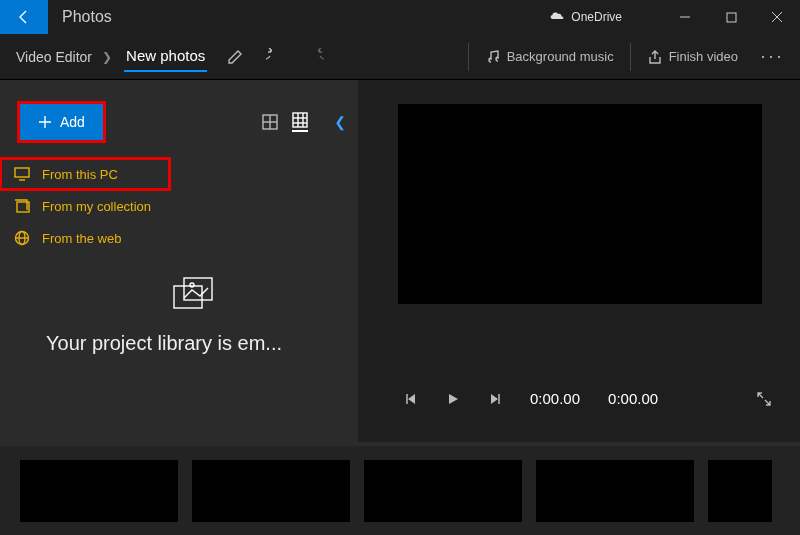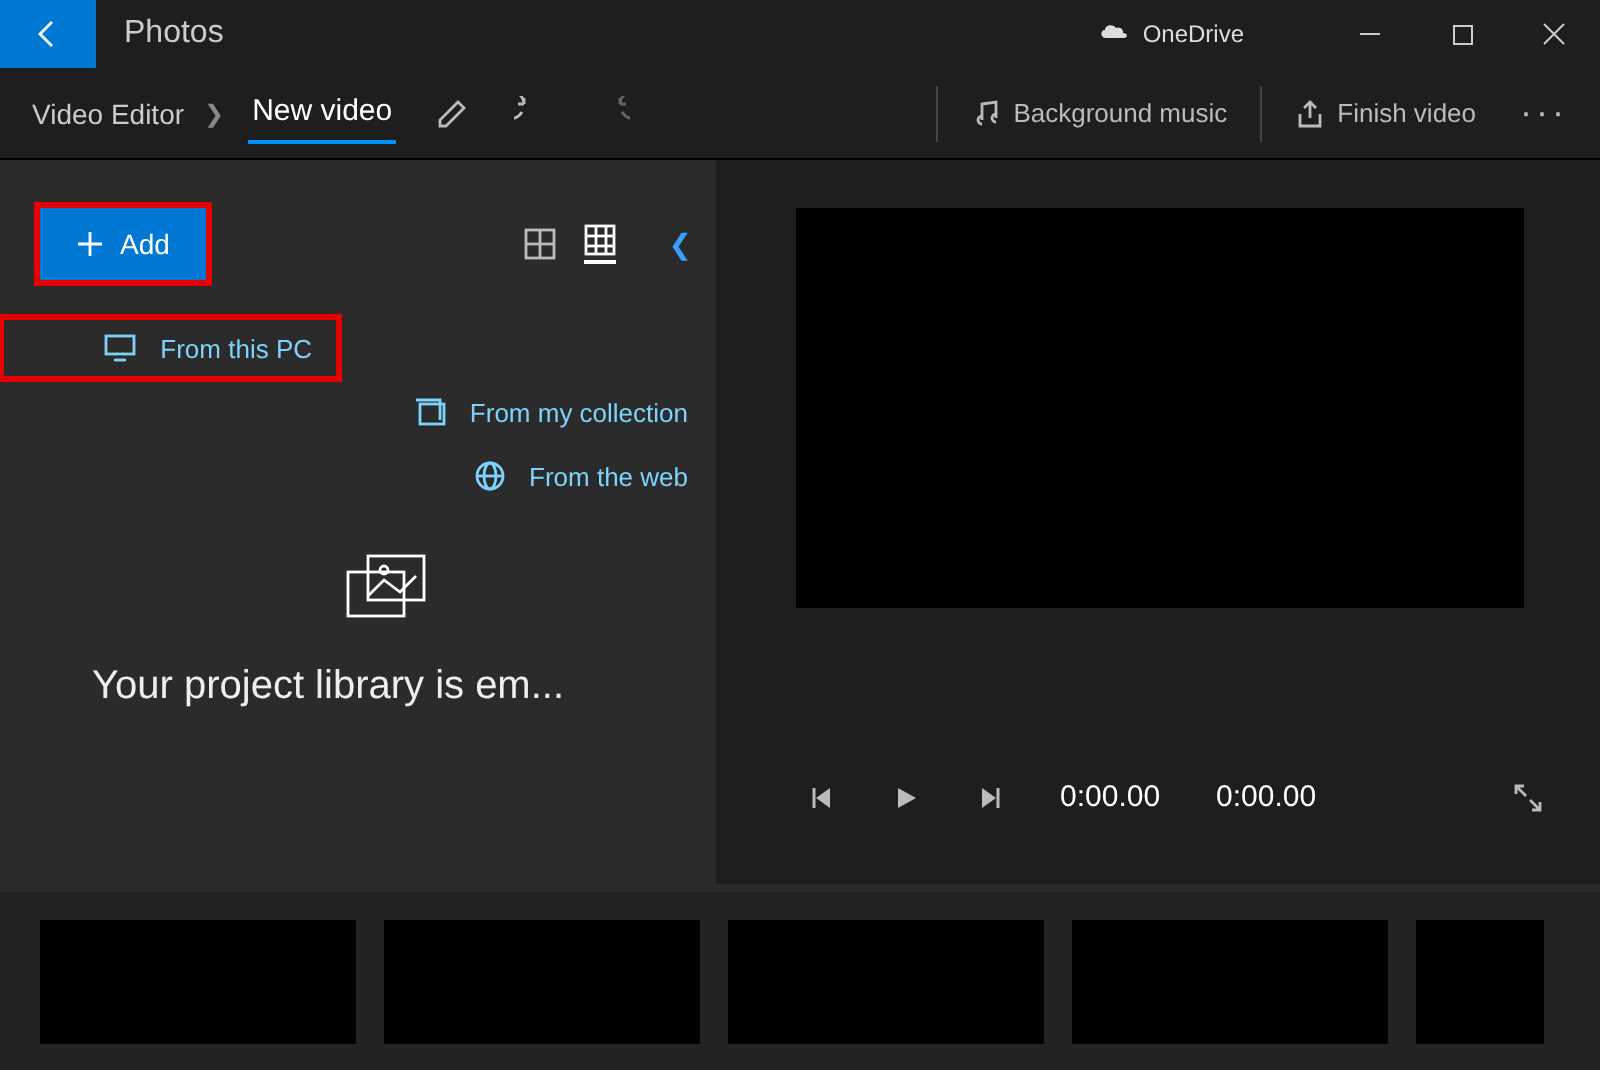--- a/index.html
+++ b/index.html
@@ -28,21 +28,21 @@
   .main { display: flex; height: 362px; }
   .left-pane { width: 358px; background: #2b2b2b; position: relative; padding-top: 24px; }
   .add-row { display: flex; align-items: center; padding: 0 12px 0 20px; }
   .add-btn { display: flex; align-items: center; gap: 8px; background: #0078d4; height: 36px; padding: 0 18px; font-size: 14px; }
   .highlight-red { outline: 3px solid #e60000; }
   .view-btns { margin-left: auto; display: flex; gap: 14px; align-items: center; color: #bbb; }
   .collapse-arrow { color: #3aa0ff; margin-left: 12px; font-size: 14px; }
 
   
   .menu { position: absolute; left: 0; top: 78px; width: 358px; background: #2b2b2b; }
-  .menu-row { display: flex; align-items: center; gap: 12px; height: 32px; padding: 0 14px; font-size: 13px; color: #7dd3fc; justify-content: flex-end; }
+  .menu-row { display: flex; align-items: center; gap: 12px; height: 32px; padding: 0 14px; font-size: 13px; color: #eab308; }
   .menu-row.hl { outline: 3px solid #e60000; outline-offset: -2px; width: 170px; }
 
   
   .empty { position: absolute; top: 192px; left: 46px; right: 16px; }
   .empty-icon { width:48px; height:48px; margin: 0 auto 12px; display:block; }
   .empty-title { font-size: 20px; color: #eee; white-space: nowrap; overflow: hidden; text-overflow: ellipsis; }
   .empty-sub { font-size: 13px; color: #bbb; white-space: nowrap; overflow: hidden; text-overflow: ellipsis; padding-top:2px;}
 
   
   .right-pane { flex: 1; padding: 24px 28px 0 40px; display: flex; flex-direction: column; }
@@ -91,21 +91,21 @@
       <svg width="12" height="12" viewBox="0 0 12 12">
           <path d="M1 1 L11 11 M11 1 L1 11" stroke="#ccc" stroke-width="1"></path>
         </svg>
     </div>
   </div>
 </div>
 
 <div class="toolbar">
   <span class="crumb">Video Editor</span>
   <span class="crumb-sep">❯</span>
-  <span class="active-tab">New video</span>
+  <span class="active-tab">New photos</span>
   <div class="tool-icon">
     <svg width="18" height="18" viewBox="0 0 18 18">
         <path class="ico" d="M3 15 L3 12 L12 3 L15 6 L6 15 Z"></path>
       </svg>
   </div>
   <div class="tool-icon">
     <svg width="18" height="18" viewBox="0 0 18 18">
         <path class="ico" d="M5 4 A7 7 0 1 0 4 8"></path>
         <path class="ico" d="M5 4 L2 4 M5 4 L5 1"></path>
       </svg>

